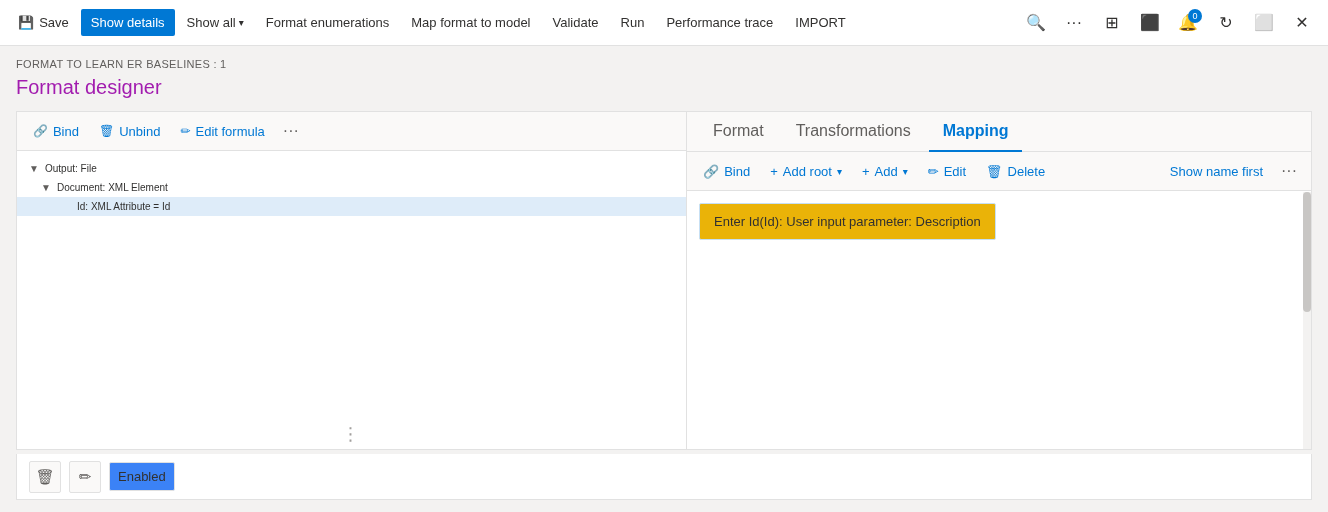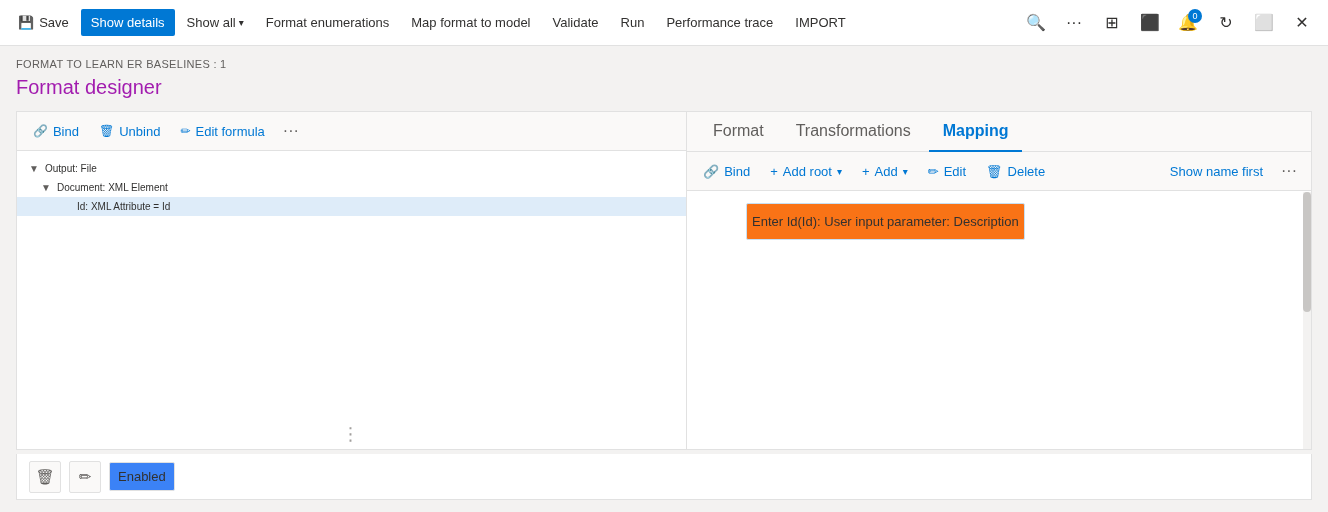--- a/index.html
+++ b/index.html
@@ -236,28 +236,27 @@
       color: #605e5c;
       border-radius: 2px;
     }
 
     .mapping-area {
       flex: 1;
       padding: 12px;
       overflow-y: auto;
     }
     .mapping-entry {
-      background: #f97316;
+      background: #eab308;
       border: 1px solid #c7e0f4;
-      padding: 10px 5px;
+      padding: 10px 14px;
       border-radius: 2px;
       font-size: 13px;
       color: #323130;
       display: inline-block;
-      margin-left: 47px;
     }
 
     
     .right-scrollbar {
       position: absolute;
       right: 0;
       top: 80px;
       bottom: 0;
       width: 8px;
       background: #f3f2f1;

